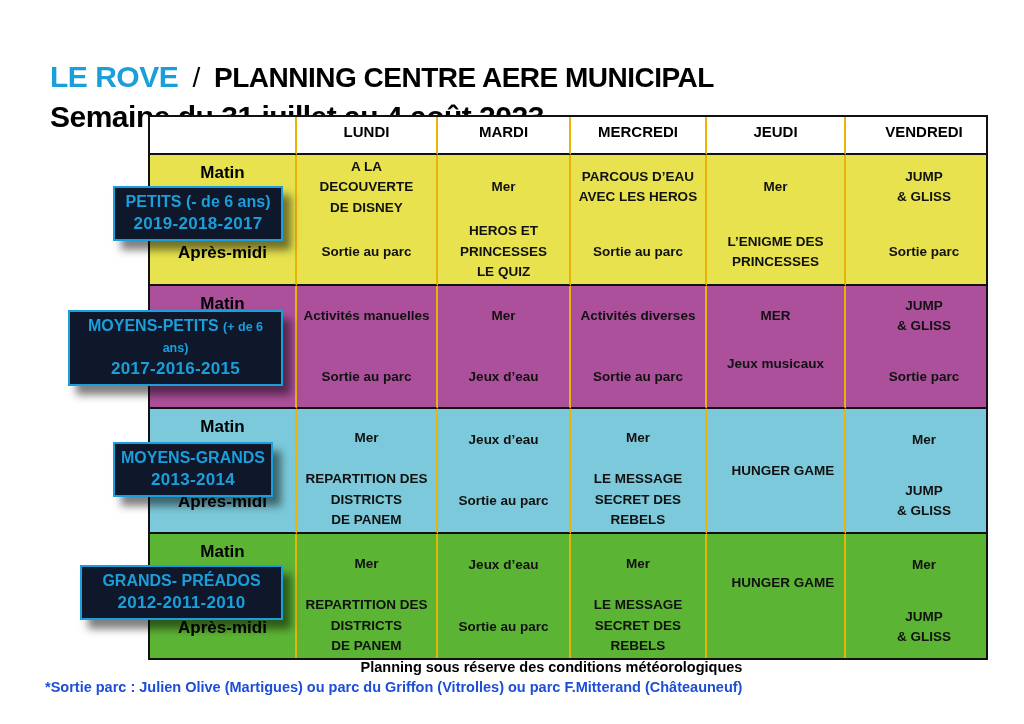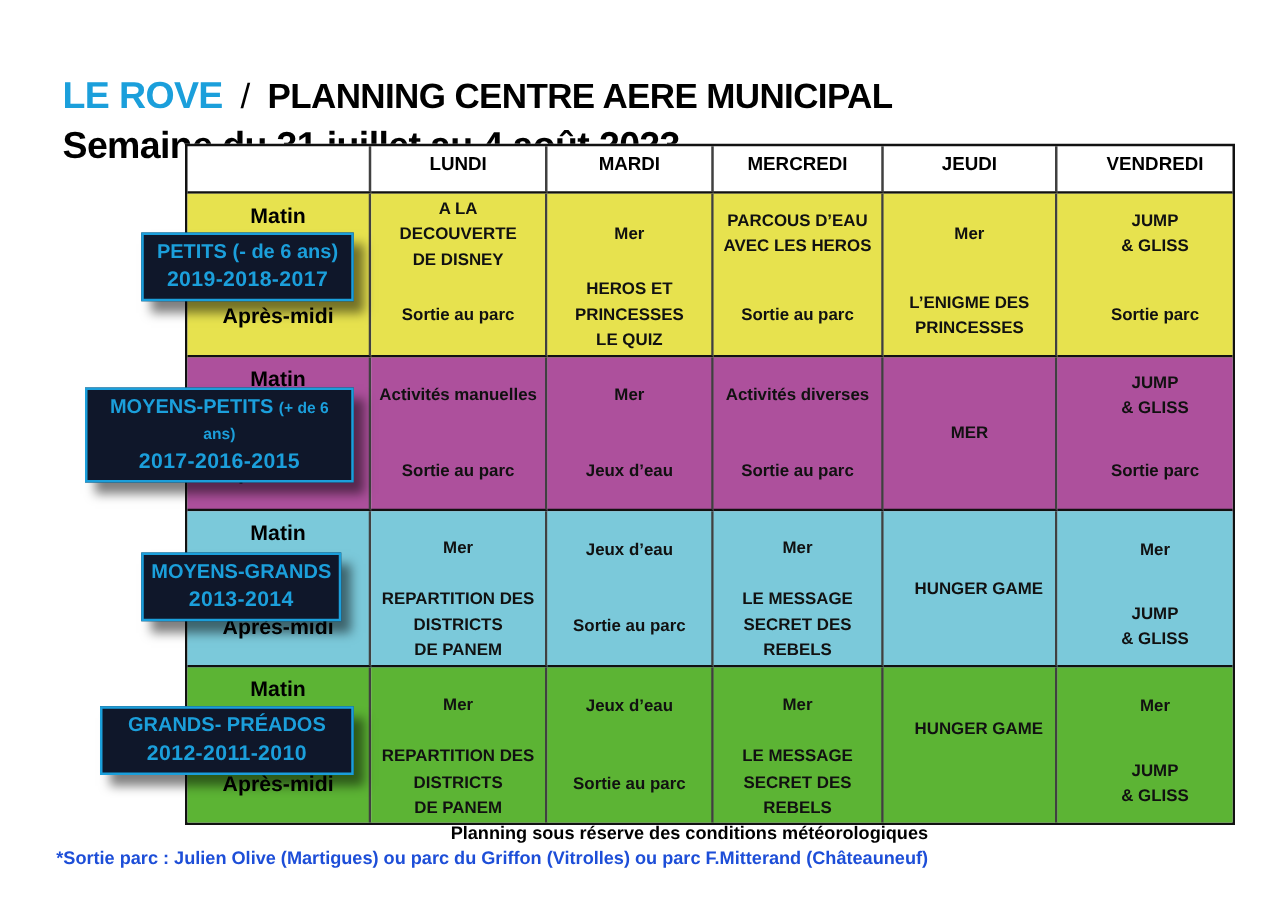--- a/index.html
+++ b/index.html
@@ -11,21 +11,21 @@
   .t1{font-size:28px;font-weight:bold;letter-spacing:-0.5px;line-height:1.15;}
   .t1 .brand{color:#1b9fdb;font-size:30px;}
   .t1 .sep{font-weight:400;margin:0 7px;}
   .t2{font-size:30px;font-weight:bold;margin-top:5px;letter-spacing:-0.5px;}
 
   
   .planning-table{position:absolute;left:148px;top:115px;display:grid;
     grid-template-columns:147px 141px 133px 136px 139px 140px;
     grid-template-rows:38px 131px 123px 125px 124px;
     border:2px solid #111;background:#fff;}
-  .cell{border-right:2px solid #404040;border-bottom:2px solid #111;box-sizing:border-box;
+  .cell{border-right:2px solid #eab308;border-bottom:2px solid #111;box-sizing:border-box;
         display:flex;flex-direction:column;min-width:0;}
   .last-col{border-right:none!important;padding-left:16px;}
   .last-row{border-bottom:none!important;}
 
   .hdr{align-items:center;justify-content:center;font-weight:bold;font-size:15px;
        color:#000;padding-bottom:8px;flex-direction:row;}
 
   .bg-yellow{background:#e7e24e;}
   .bg-purple{background:#ad509c;}
   .bg-blue{background:#7bc9da;}
@@ -122,20 +122,21 @@
     <div class="cell bg-purple">
       <div class="half">Mer</div>
       <div class="half">Jeux d’eau</div>
     </div>
     <div class="cell bg-purple">
       <div class="half">Activités diverses</div>
       <div class="half">Sortie au parc</div>
     </div>
     <div class="cell bg-purple">
       <div class="half">MER</div>
+      <div class="half raise13">Jeux musicaux</div>
     </div>
     <div class="cell bg-purple last-col">
       <div class="half">JUMP
 &amp; GLISS</div>
       <div class="half">Sortie parc</div>
     </div>
 
     <div class="cell headcol bg-blue">
       <div class="half ht">Matin</div>
       <div class="half">Après-midi</div>

